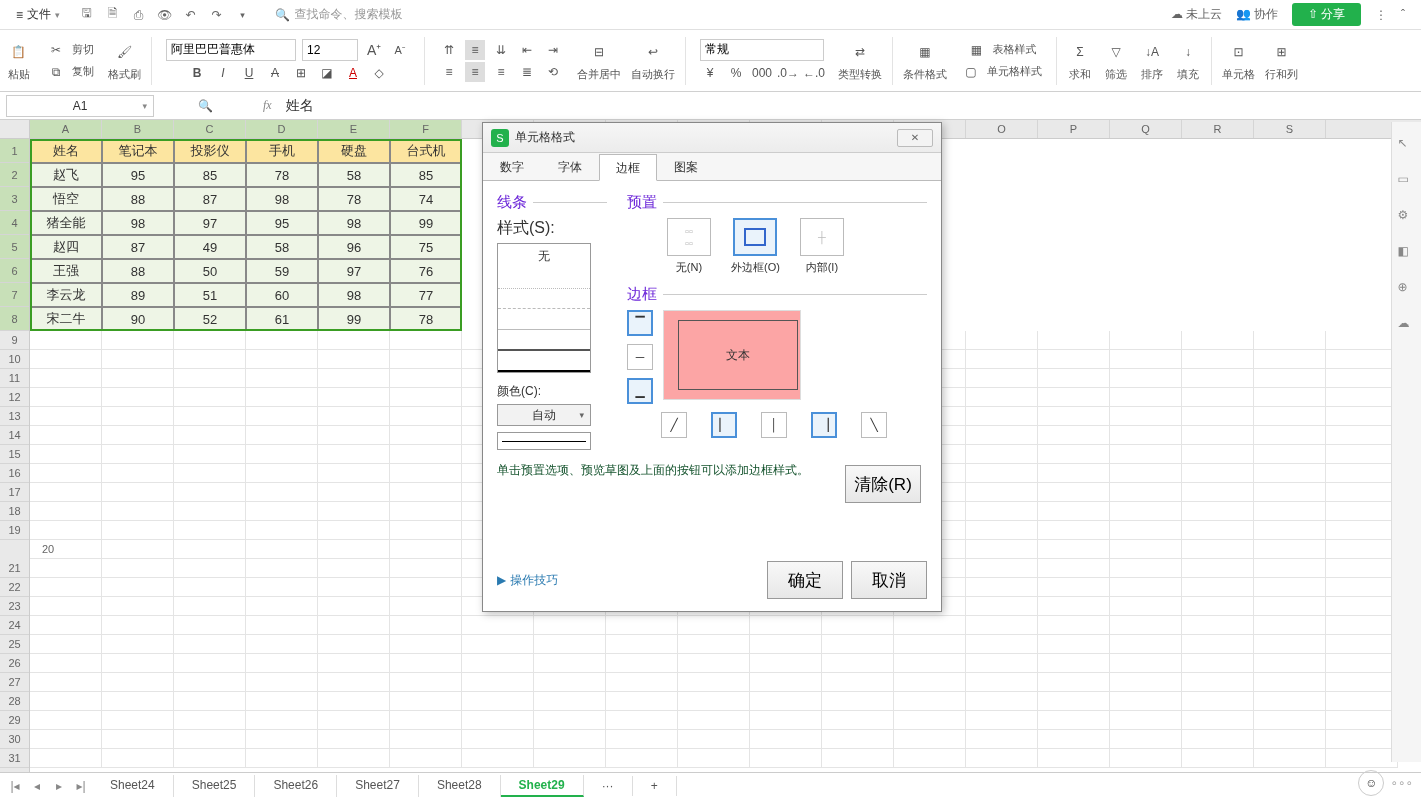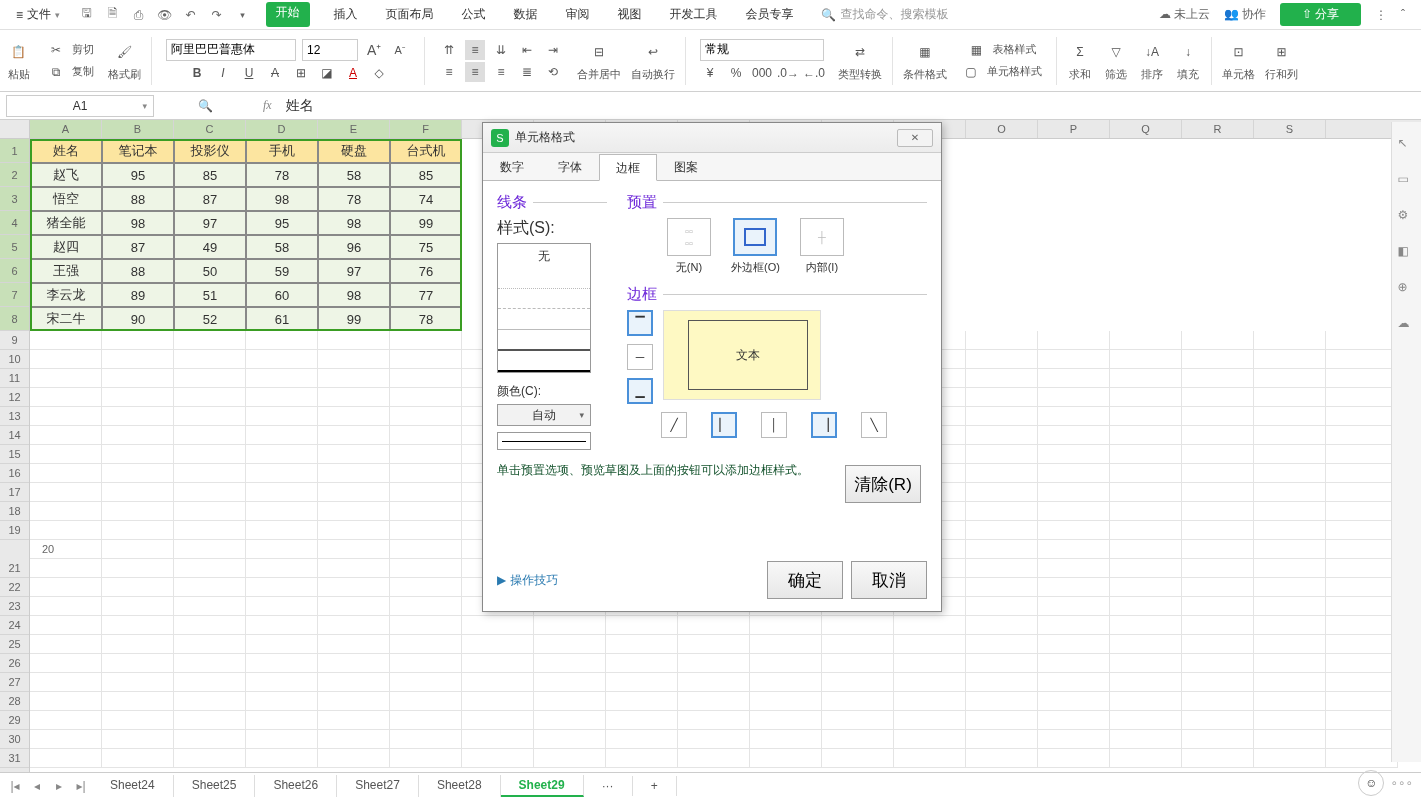--- a/index.html
+++ b/index.html
@@ -8,21 +8,21 @@
 
 .menubar { display: flex; align-items: center; height: 30px; background: #fff; border-bottom: 1px solid #e0e0e0; padding: 0 8px; gap: 4px; }
 .menubar .file-btn { display: flex; align-items: center; gap: 4px; padding: 2px 8px; cursor: pointer; }
 .qat { display: flex; align-items: center; gap: 8px; margin-left: 6px; }
 .qat span { width: 18px; height: 18px; display: inline-flex; align-items: center; justify-content: center; color: #666; cursor: pointer; }
 .menutabs { display: flex; gap: 20px; margin-left: 10px; }
 .menutabs span { padding: 4px 4px; cursor: pointer; }
 .menutabs .active { background: #22b14c; color: #fff; border-radius: 3px; padding: 2px 10px; }
 .search-cmd { color: #999; display: flex; align-items: center; gap: 4px; margin-left: 20px; flex: 1; }
 .right-cluster { display: flex; align-items: center; gap: 14px; margin-right: 8px; color: #666; }
-.share-btn { background: #22b14c; color: #fff; border-radius: 3px; padding: 3px 22px; }
+.share-btn { background: #22b14c; color: #fff; border-radius: 3px; padding: 3px 16px; }
 
 
 .ribbon { display: flex; align-items: center; height: 62px; border-bottom: 1px solid #d0d0d0; padding: 0 6px; gap: 10px; }
 .rgroup { display: flex; flex-direction: column; align-items: center; gap: 2px; padding: 2px 4px; }
 .rgroup-row { display: flex; align-items: center; gap: 6px; }
 .rgroup .lbl { font-size: 11px; color: #555; }
 .iconbtn { width: 20px; height: 20px; display: inline-flex; align-items: center; justify-content: center; color: #555; cursor: pointer; }
 .font-sel { width: 130px; height: 22px; border: 1px solid #ccc; font-size: 12px; padding: 0 4px; }
 .size-sel { width: 56px; height: 22px; border: 1px solid #ccc; font-size: 12px; padding: 0 4px; }
 .sep { width: 1px; height: 48px; background: #e3e3e3; }
@@ -87,21 +87,21 @@
 .color-swatch { width: 94px; height: 18px; border: 1px solid #999; margin-top: 6px; background: #fff; position: relative; }
 .color-swatch::after { content: ""; position: absolute; left: 4px; right: 4px; top: 8px; height: 1px; background: #000; }
 .preset-row { display: flex; gap: 20px; margin: 6px 0 4px 40px; }
 .preset-item { display: flex; flex-direction: column; align-items: center; gap: 4px; font-size: 11px; }
 .preset-icon { width: 44px; height: 38px; border: 1px solid #bbb; background: #fff; display: flex; align-items: center; justify-content: center; cursor: pointer; }
 .preset-icon.sel { border: 2px solid #4a90d9; background: #eaf3fb; }
 .border-area { display: flex; gap: 10px; align-items: flex-start; margin-top: 6px; }
 .border-side-col { display: flex; flex-direction: column; gap: 8px; }
 .bbtn { width: 26px; height: 26px; border: 1px solid #bbb; background: #fff; cursor: pointer; display: flex; align-items: center; justify-content: center; }
 .bbtn.sel { border: 2px solid #4a90d9; background: #eaf3fb; }
-.preview-box { width: 158px; height: 90px; border: 1px solid #ddd; display: flex; align-items: center; justify-content: center; background: #fef9c3; position: relative; padding-left: 12px; }
+.preview-box { width: 138px; height: 90px; border: 1px solid #ddd; display: flex; align-items: center; justify-content: center; background: #fca5a5; position: relative; padding-left: 12px; }
 .preview-box .inner { width: 120px; height: 70px; border: 1px solid #555; display: flex; align-items: center; justify-content: center; font-size: 12px; }
 .border-bottom-row { display: flex; gap: 24px; margin-top: 8px; margin-left: 34px; }
 .desc { font-size: 12px; color: #14532d; margin-top: 12px; }
 .dlg-clear { position: absolute; right: 20px; bottom: 108px; }
 .btn { min-width: 76px; height: 38px; border: 1px solid #999; background: linear-gradient(#f8f8f8,#e7e7e7); font-size: 17px; cursor: pointer; }
 .dlg-footer { position: absolute; bottom: 12px; left: 14px; right: 14px; display: flex; align-items: center; }
 .tips-link { color: #2a7ab0; font-size: 12px; display: flex; align-items: center; gap: 4px; cursor: pointer; }
 .dlg-footer .spacer { flex: 1; }
 .two-col { display: flex; gap: 20px; }
 </style>
@@ -115,31 +115,20 @@
     <span style="font-size:9px;color:#888">▾</span>
   </div>
   <div class="qat">
     <span>🖫</span>
     <span>🗎</span>
     <span>⎙</span>
     <span>👁</span>
     <span>↶</span>
     <span>↷</span>
     <span style="font-size:9px">▾</span>
-  </div>
-  <div class="menutabs">
-    <span class="active">开始</span>
-    <span>插入</span>
-    <span>页面布局</span>
-    <span>公式</span>
-    <span>数据</span>
-    <span>审阅</span>
-    <span>视图</span>
-    <span>开发工具</span>
-    <span>会员专享</span>
   </div>
   <div class="search-cmd">
     <span>🔍</span>
     <span>查找命令、搜索模板</span>
   </div>
   <div class="right-cluster">
     <span><span style="margin-right:3px">☁</span><span>未上云</span></span>
     <span><span style="margin-right:3px">👥</span><span>协作</span></span>
     <span class="share-btn"><span style="margin-right:3px">⇧</span><span>分享</span></span>
     <span>⋮</span>

